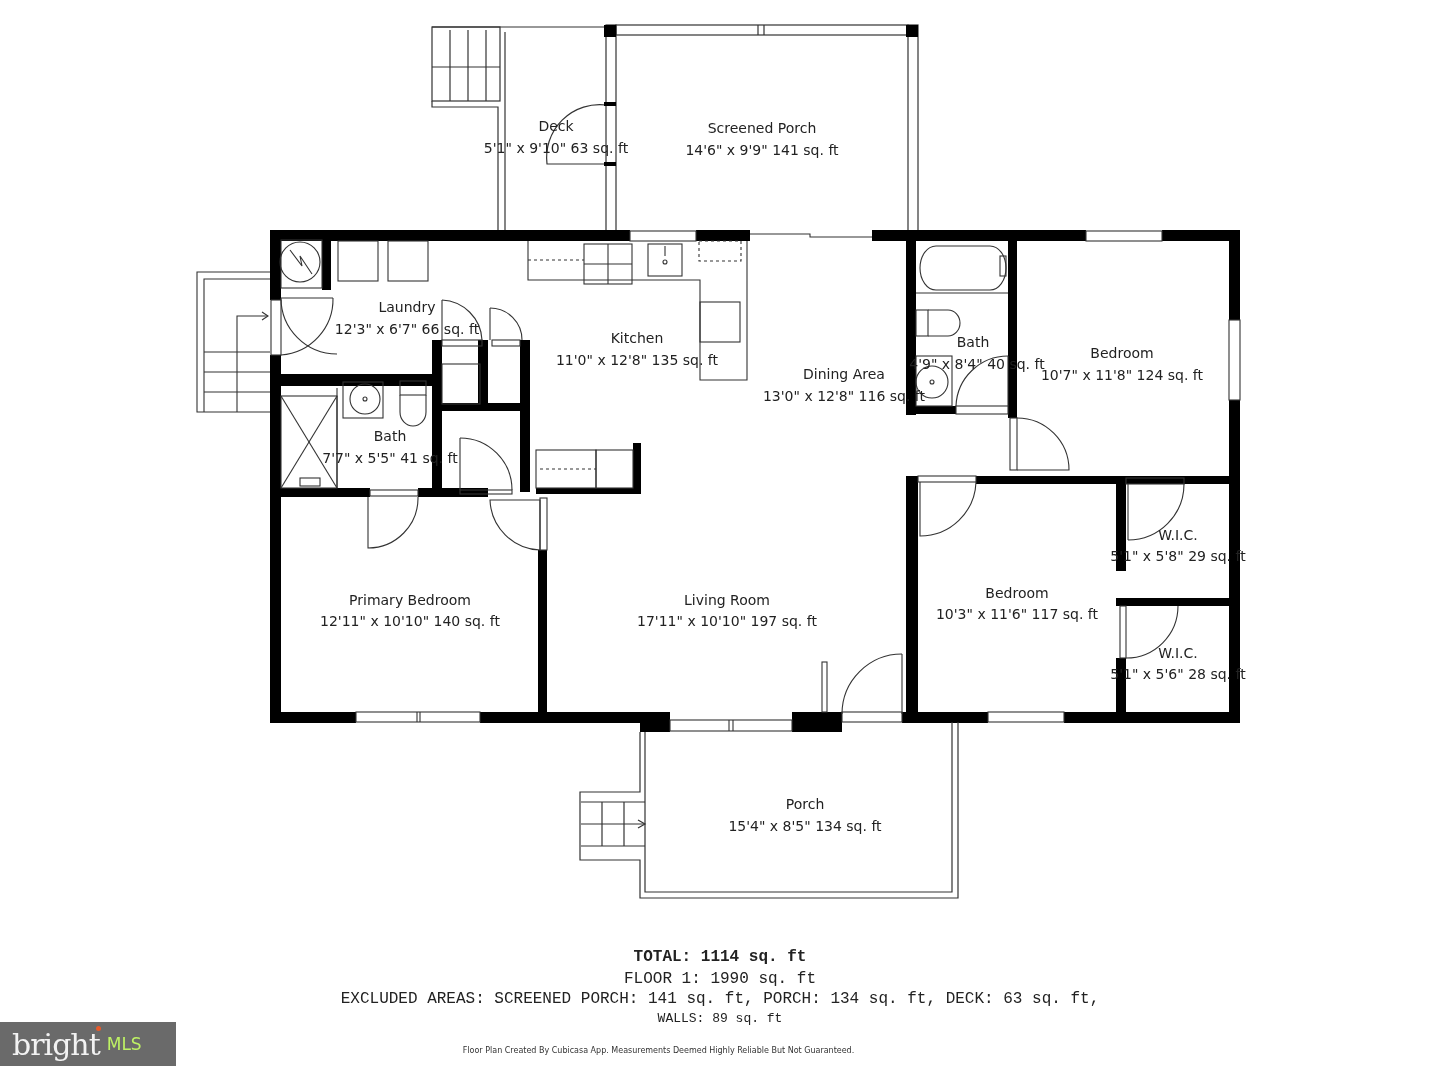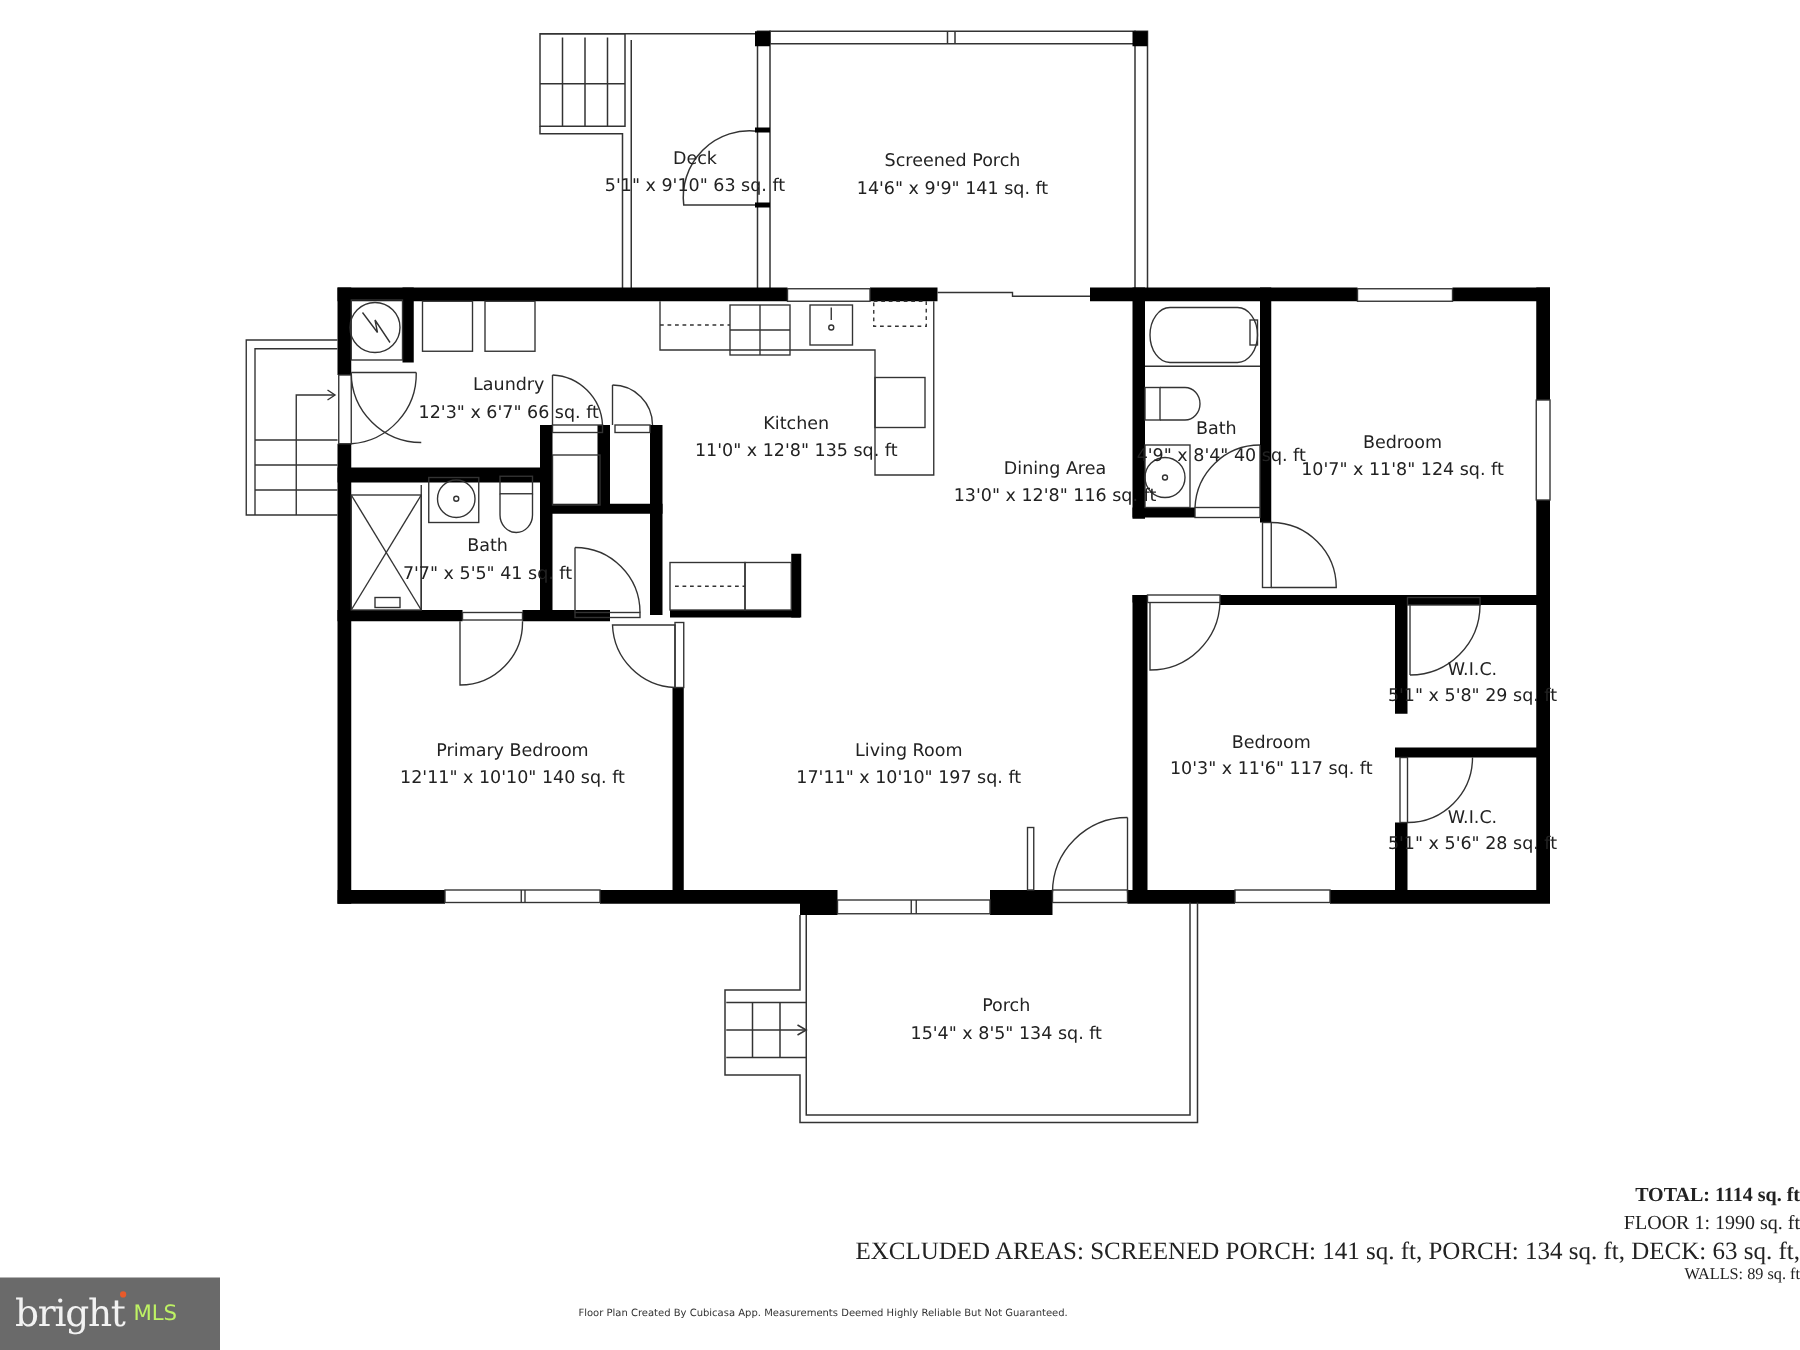--- a/index.html
+++ b/index.html
@@ -1,28 +1,28 @@
 <!DOCTYPE html>
 <html><head>
 <meta charset="utf-8">
 <style>
   html, body { margin: 0; padding: 0; background: #ffffff; }
   body { width: 1440px; height: 1080px; position: relative; overflow: hidden;
          font-family: "DejaVu Sans", sans-serif; color: #222; }
   #plan { position: absolute; left: 0; top: 0; width: 1440px; height: 1080px; }
   .room-label { font-family: "DejaVu Sans", sans-serif; font-size: 14px; fill: #222; text-anchor: middle; }
-  .summary { position: absolute; left: 0; width: 1440px; text-align: right;
-             font-family: Liberation Serif, serif; color: #222; }
+  .summary { position: absolute; left: 0; width: 1440px; text-align: center;
+             font-family: Liberation Mono, monospace; color: #222; }
   .summary-total { top: 948px; font-size: 16px; font-weight: bold; }
   .summary-floor { top: 970px; font-size: 16px; }
-  .summary-excluded { top: 990px; font-size: 20px; }
+  .summary-excluded { top: 990px; font-size: 16px; }
   .summary-walls { top: 1011px; font-size: 13px; }
   .disclaimer { position: absolute; top: 1046px; left: 0; width: 1317px; text-align: center;
                 font-size: 8px; color: #333; }
-  .logo { position: absolute; left: 0; top: 1022px; width: 176px; height: 58px; background: #6a6a6a;
+  .logo { position: absolute; left: 0; top: 1022px; width: 176px; height: 44px; background: #6a6a6a;
           display: flex; align-items: center; padding-left: 12px; box-sizing: border-box; }
   .logo-main { font-family: "DejaVu Serif", serif; font-size: 30px; color: #f2f2f2; letter-spacing: -1px; }
   .logo-dot { display: inline-block; width: 5px; height: 5px; background: #e85a2a; border-radius: 50%;
               position: relative; top: -16px; left: -4px; }
   .logo-mls { font-family: "DejaVu Sans", sans-serif; font-size: 17px; color: #bef264; margin-left: 2px; }
 </style>
 </head>
 <body>
 
 <svg id="plan" viewBox="0 0 1440 1080" xmlns="http://www.w3.org/2000/svg">

